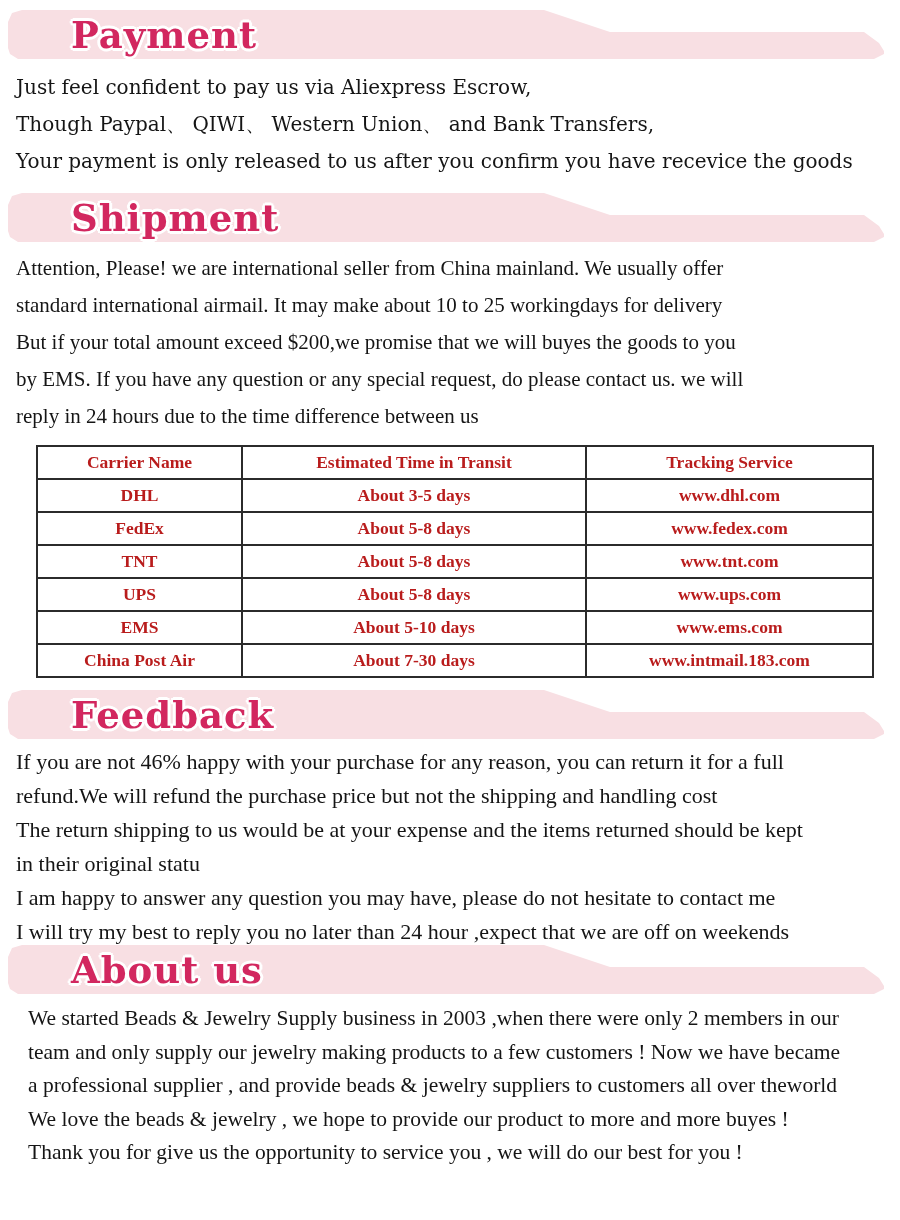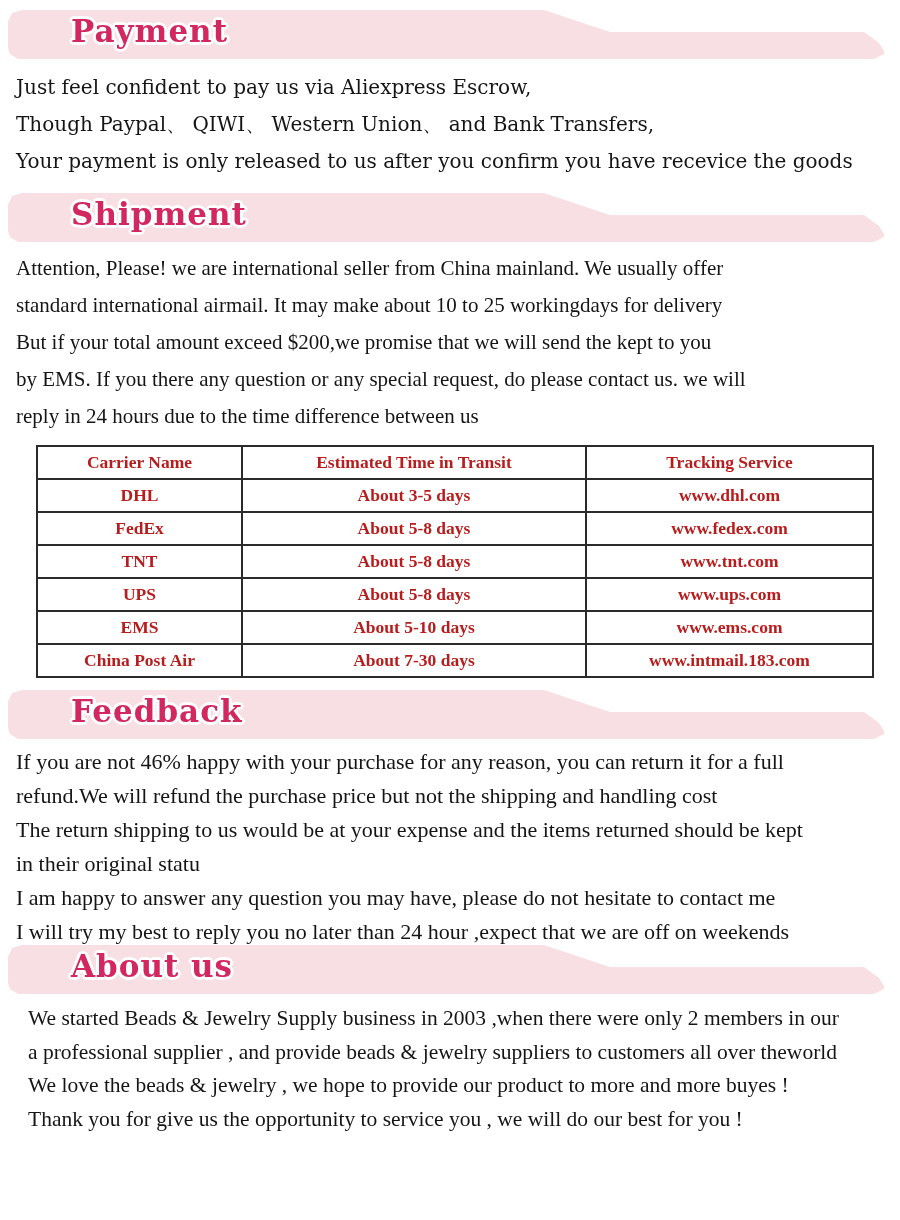--- a/index.html
+++ b/index.html
@@ -23,21 +23,21 @@
       871px 33px, 876px 41px, 876px 44px, 866px 49px,
       10px 49px, 2px 44px, 0 38px, 0 12px, 4px 3px
     );
   }
   .banner-title {
     position: absolute;
     left: 63px; top: 3px;
     margin: 0;
     font-family: "DejaVu Serif", serif;
     font-weight: bold;
-    font-size: 31px;
+    font-size: 37px;
     letter-spacing: 1px;
     color: #d2275f;
     text-shadow:
       -2px -2px 0 #fff, 2px -2px 0 #fff, -2px 2px 0 #fff, 2px 2px 0 #fff,
       -2px 0 0 #fff, 2px 0 0 #fff, 0 -2px 0 #fff, 0 2px 0 #fff,
       -3px 0 0 #fff, 3px 0 0 #fff, 0 3px 0 #fff, 0 -3px 0 #fff;
   }
   #payment-banner  { margin-top: 10px; }
   #shipment-banner { margin-top: 13px; }
   #feedback-banner { margin-top: 12px; }
@@ -95,22 +95,22 @@
   </div>
 </section>
 
 <section>
   <div class="banner" id="shipment-banner">
     <h2 class="banner-title">Shipment</h2>
   </div>
   <div class="para ship-para">
     <p>Attention, Please! we are international seller from China mainland. We usually offer</p>
     <p>standard international airmail. It may make about 10 to 25 workingdays for delivery</p>
-    <p>But if your total amount exceed $200,we promise that we will send the kept to you</p>
-    <p>by EMS. If you there any question or any special request, do please contact us. we will</p>
+    <p>But if your total amount exceed $200,we promise that we will buyes the goods to you</p>
+    <p>by EMS. If you have any question or any special request, do please contact us. we will</p>
     <p>reply in 24 hours due to the time difference between us</p>
   </div>
 
   <table class="carrier-table">
     <thead>
       <tr>
         <th class="col-carrier">Carrier Name</th>
         <th class="col-time">Estimated Time in Transit</th>
         <th class="col-track">Tracking Service</th>
       </tr>
@@ -163,17 +163,18 @@
     <p>I will try my best to reply you no later than 24 hour ,expect that we are off on weekends</p>
   </div>
 </section>
 
 <section>
   <div class="banner" id="about-banner">
     <h2 class="banner-title">About us</h2>
   </div>
   <div class="para about-para">
     <p>We started Beads &amp; Jewelry Supply business in 2003 ,when there were only 2 members in our</p>
+    <p>team and only supply our jewelry making products to a few customers ! Now we have  became</p>
     <p>a professional supplier , and provide beads &amp; jewelry suppliers to customers all over theworld</p>
     <p>We love the beads &amp; jewelry , we hope to provide our product to more and more buyes !</p>
     <p>Thank you for give us the opportunity to service you , we will do our best for you !</p>
   </div>
 </section>
 
 </body></html>

